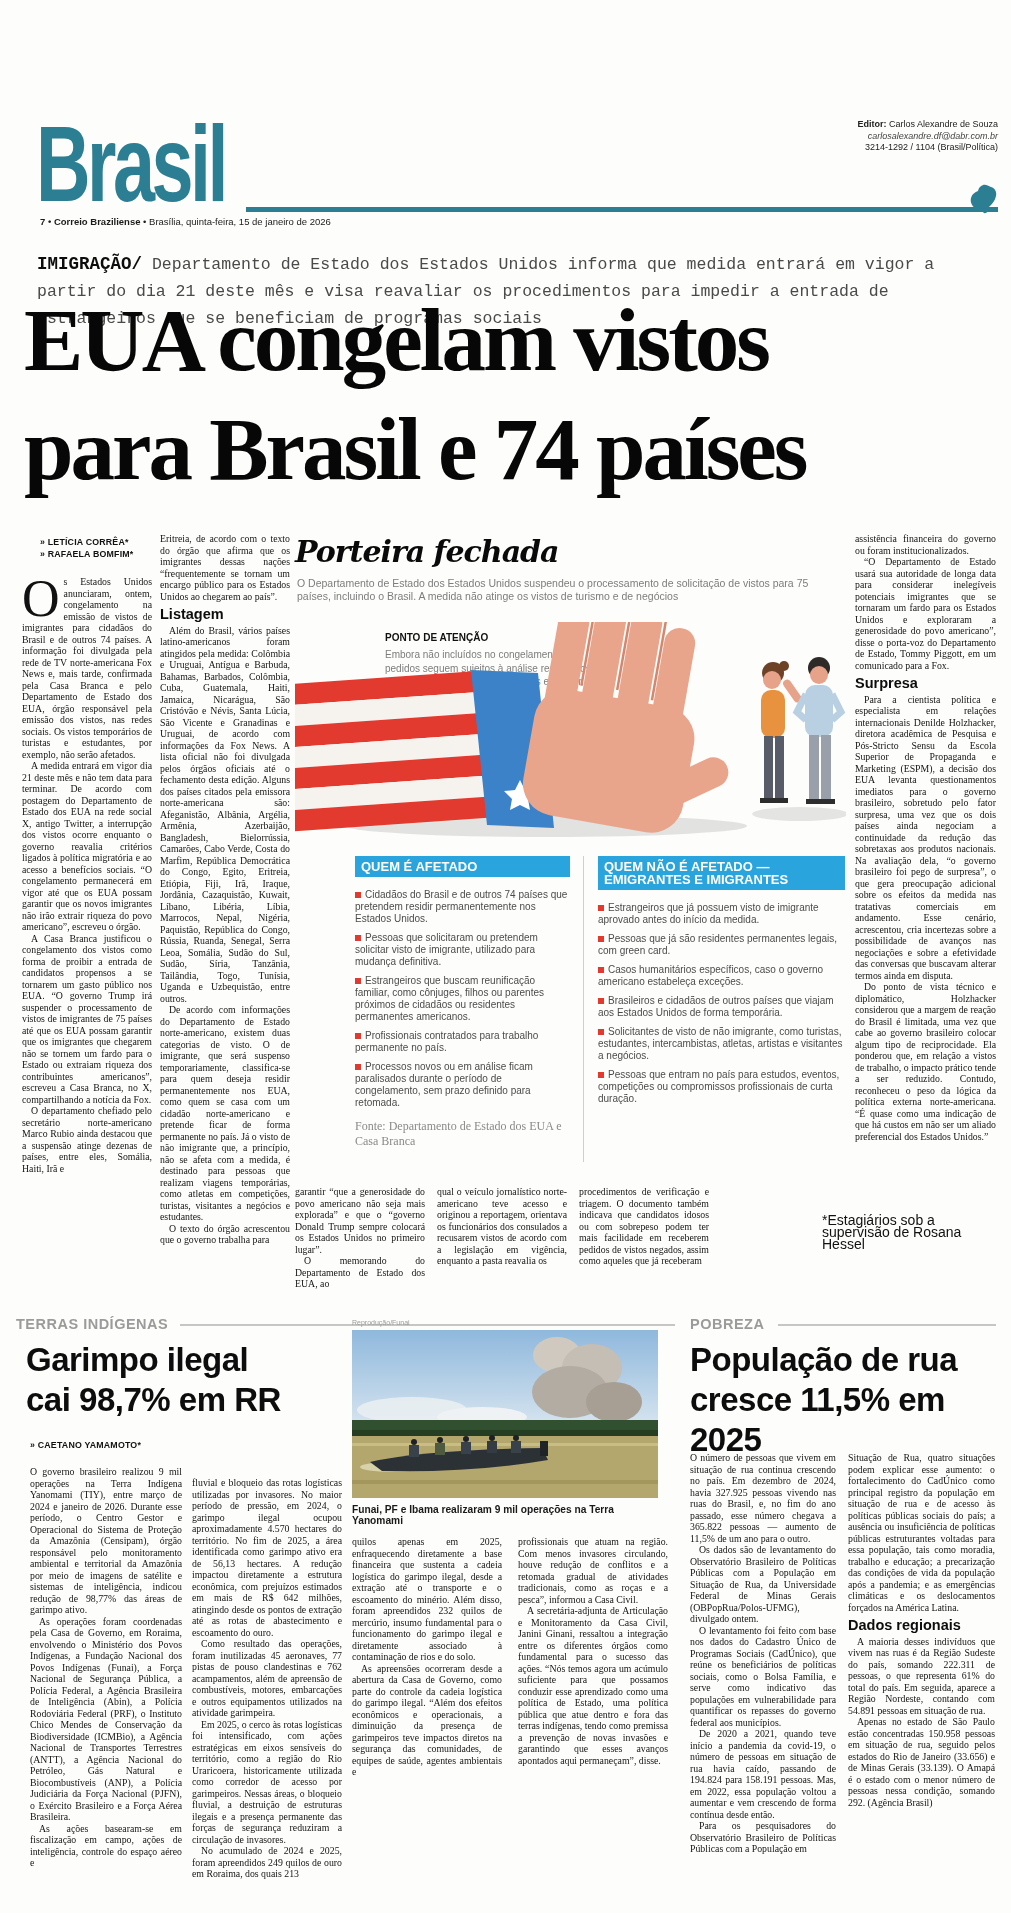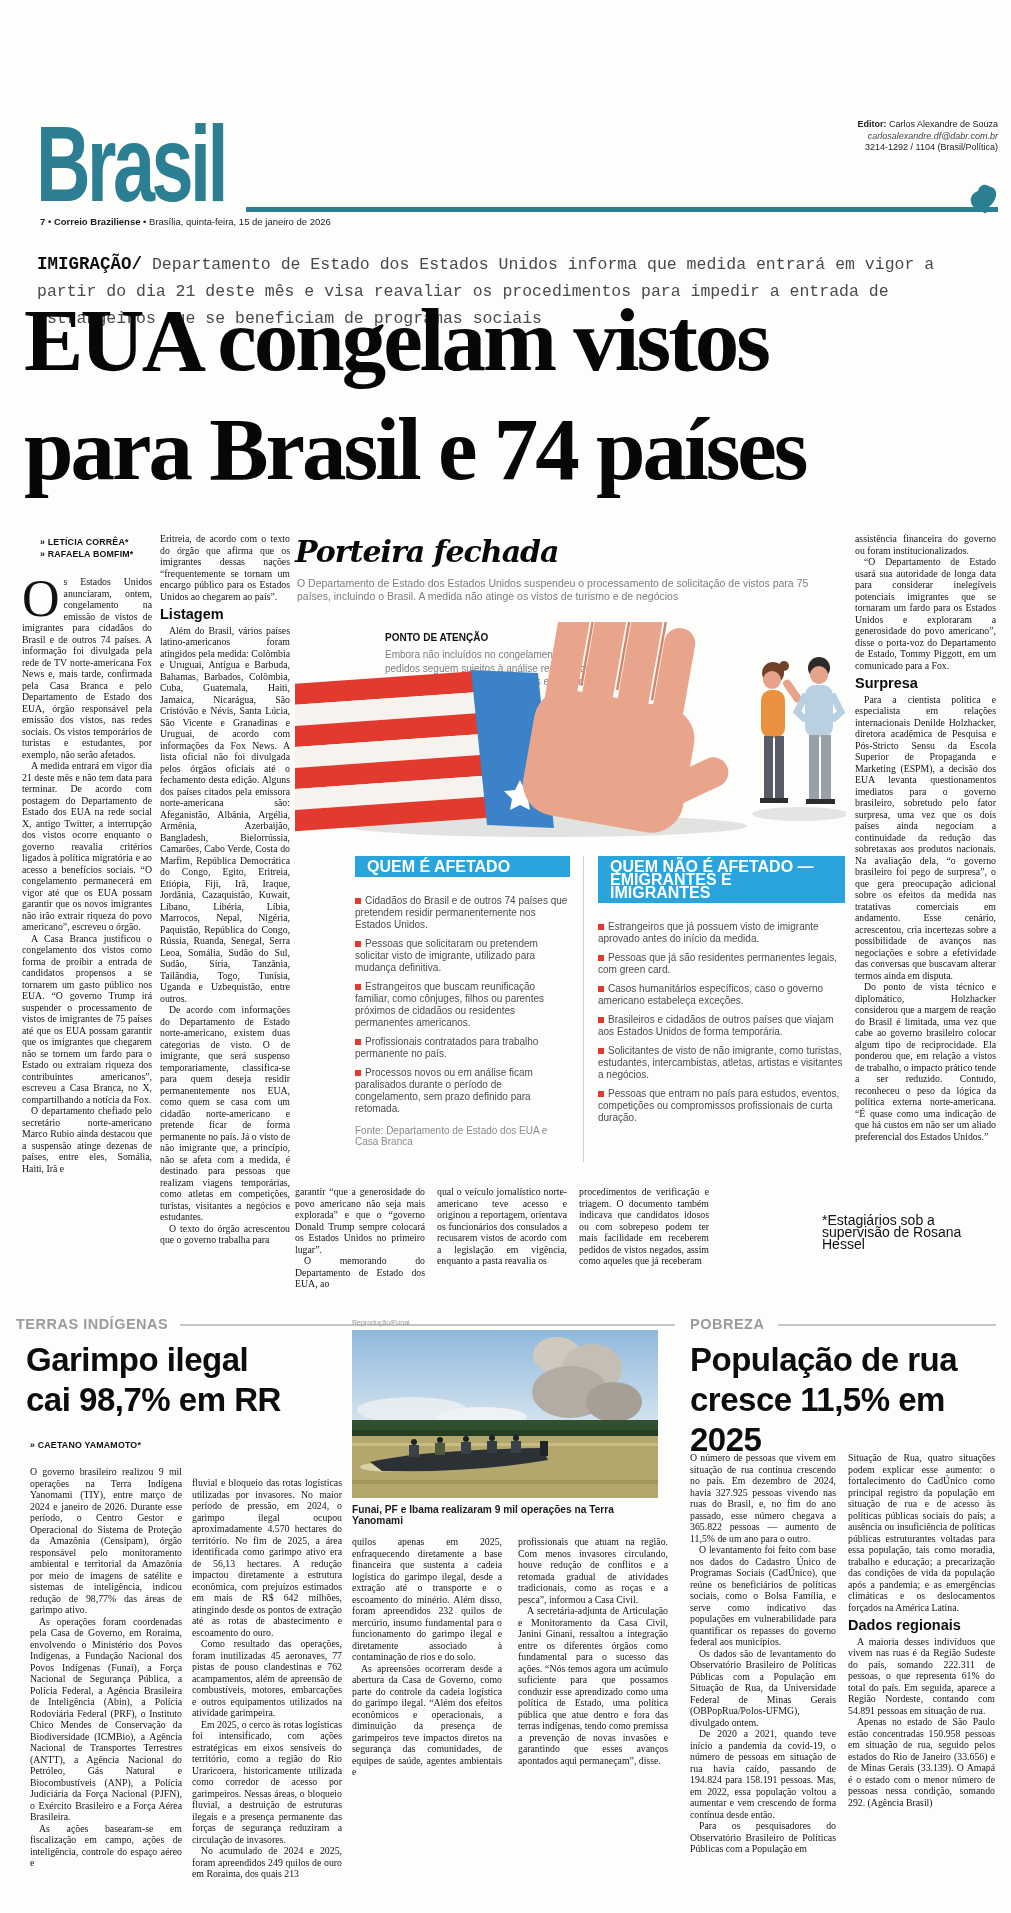--- a/index.html
+++ b/index.html
@@ -53,25 +53,25 @@
   .info-title{position:absolute;left:0;top:2px;font-family:"DejaVu Serif",serif;font-style:italic;
         font-weight:bold;font-size:30px;color:#0a0a0a;letter-spacing:-1px;}
   .info-sub{position:absolute;left:2px;top:45px;width:546px;font-size:10.5px;line-height:13px;color:#7d7d7d;}
   .attn{position:absolute;left:90px;top:100px;width:206px;}
   .attn-title{font-weight:bold;font-size:10px;color:#111;margin-bottom:5px;}
   .attn-text{font-size:10px;line-height:13.5px;color:#7d7d7d;}
   .illus{position:absolute;left:0;top:90px;}
   .ibox{position:absolute;width:215px;}
   #ibox1{left:60px;top:324px;}
   #ibox2{left:303px;top:324px;width:247px;}
-  .ibox-head{background:#2aa4dc;color:#fff;font-weight:bold;font-size:16px;line-height:13px;
-        padding:4px 12px;margin-bottom:18px;}
+  .ibox-head{background:#2aa4dc;color:#fff;font-weight:bold;font-size:13px;line-height:13px;
+        padding:4px 6px;margin-bottom:12px;}
   .iitem{font-size:10px;line-height:12px;color:#4c4c4c;margin-bottom:7px;}
   .ibullet{display:inline-block;width:6px;height:6px;background:#e23a2e;margin-right:4px;}
-  .isource{font-size:10px;color:#8a8a8a;margin-top:10px;}
+  .isource{font-size:12px;color:#8a8a8a;margin-top:10px;font-family:Liberation Serif, serif;}
   .vsep{position:absolute;left:288px;top:324px;width:1px;height:306px;background:#cfcfcf;}
 
   
   .seclabel{position:absolute;font-family:"Liberation Sans",sans-serif;font-weight:bold;
         font-size:14.5px;color:#9b9b9b;letter-spacing:.5px;}
   .secline{position:absolute;height:2px;background:#c6c6c6;}
 
   
   .subhead2{position:absolute;font-family:"Liberation Sans",sans-serif;font-weight:bold;
         font-size:33px;line-height:40px;letter-spacing:-.5px;color:#0d0d0d;}
@@ -301,22 +301,22 @@
   <div class="seclabel" style="left:690px;top:1316px;">POBREZA</div>
   <div class="secline" style="left:778px;top:1324px;width:218px;"></div>
 
   <h2 class="subhead2" style="left:690px;top:1340px;width:310px;margin:0;">
     <span>População de rua</span>
     <span>cresce 11,5% em 2025</span>
   </h2>
 
   <div id="p-col1" class="bodycol">
     <p class="ni">O número de pessoas que vivem em situação de rua continua crescendo no país. Em dezembro de 2024, havia 327.925 pessoas vivendo nas ruas do Brasil, e, no fim do ano passado, esse número chegava a 365.822 pessoas — aumento de 11,5% de um ano para o outro.</p>
+    <p>Os dados são de levantamento do Observatório Brasileiro de Políticas Públicas com a População em Situação de Rua, da Universidade Federal de Minas Gerais (OBPopRua/Polos-UFMG), divulgado ontem.</p>
     <p>O levantamento foi feito com base nos dados do Cadastro Único de Programas Sociais (CadÚnico), que reúne os beneficiários de políticas sociais, como o Bolsa Família, e serve como indicativo das populações em vulnerabilidade para quantificar os repasses do governo federal aos municípios.</p>
-    <p>Os dados são de levantamento do Observatório Brasileiro de Políticas Públicas com a População em Situação de Rua, da Universidade Federal de Minas Gerais (OBPopRua/Polos-UFMG), divulgado ontem.</p>
     <p>De 2020 a 2021, quando teve início a pandemia da covid-19, o número de pessoas em situação de rua havia caído, passando de 194.824 para 158.191 pessoas. Mas, em 2022, essa população voltou a aumentar e vem crescendo de forma contínua desde então.</p>
     <p>Para os pesquisadores do Observatório Brasileiro de Políticas Públicas com a População em</p>
   </div>
   <div id="p-col2" class="bodycol">
     <p class="ni">Situação de Rua, quatro situações podem explicar esse aumento: o fortalecimento do CadÚnico como principal registro da população em situação de rua e de acesso às políticas públicas sociais do país; a ausência ou insuficiência de políticas públicas estruturantes voltadas para essa população, tais como moradia, trabalho e educação; a precarização das condições de vida da população após a pandemia; e as emergências climáticas e os deslocamentos forçados na América Latina.</p>
     <div class="colsub">Dados regionais</div>
     <p>A maioria desses indivíduos que vivem nas ruas é da Região Sudeste do país, somando 222.311 de pessoas, o que representa 61% do total do país. Em seguida, aparece a Região Nordeste, contando com 54.891 pessoas em situação de rua.</p>
     <p>Apenas no estado de São Paulo estão concentradas 150.958 pessoas em situação de rua, seguido pelos estados do Rio de Janeiro (33.656) e de Minas Gerais (33.139). O Amapá é o estado com o menor número de pessoas nessa condição, somando 292. (Agência Brasil)</p>
   </div>
 

